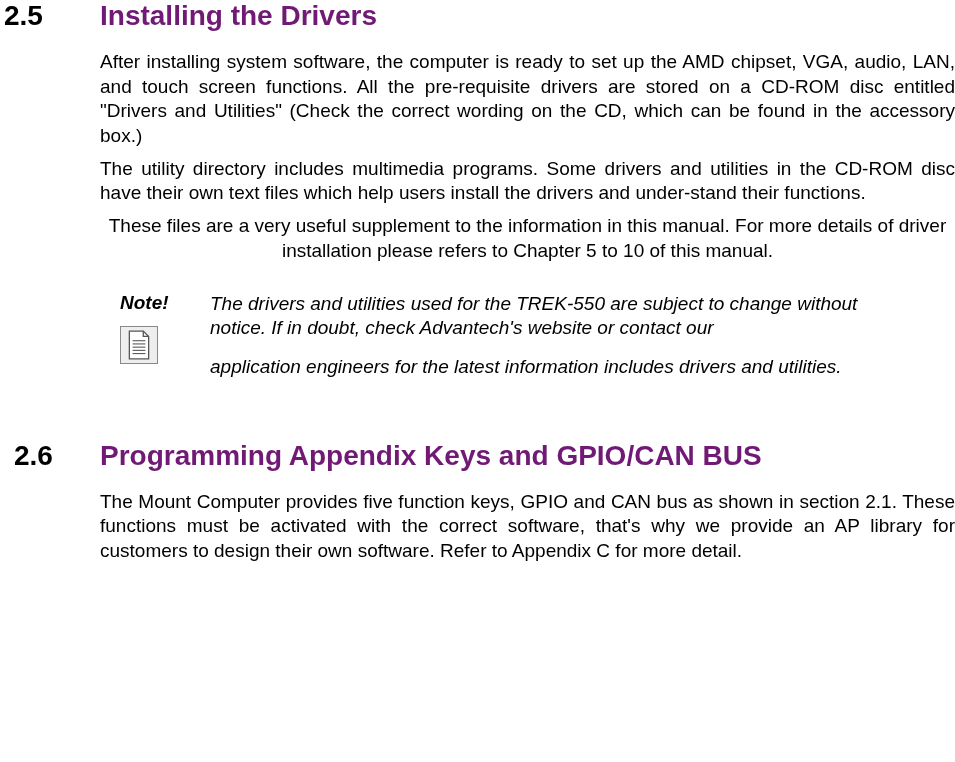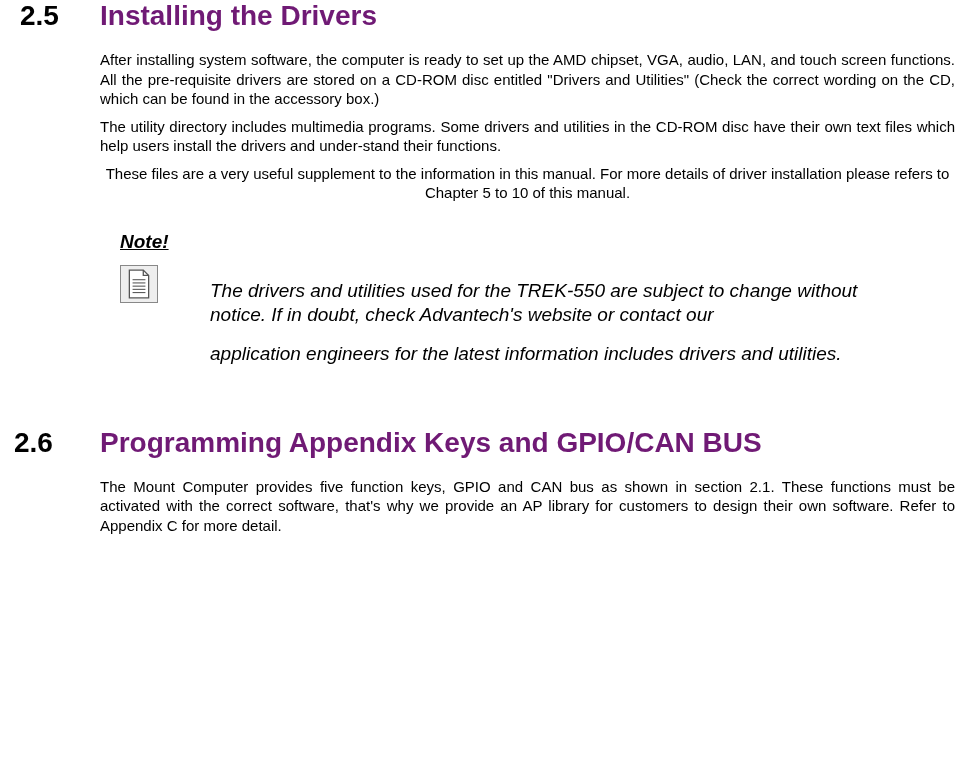--- a/index.html
+++ b/index.html
@@ -20,71 +20,69 @@
     .section-heading {
       display: flex;
       align-items: baseline;
       margin-bottom: 18px;
     }
     .section-number {
       font-size: 28px;
       font-weight: bold;
       color: #000;
       width: 100px;
-      padding-left: 20px;
+      padding-left: 4px;
     }
     .section-title {
       font-size: 28px;
       font-weight: bold;
       color: #701a75;
       flex: 1;
     }
     .body-text {
       margin-left: 100px;
       margin-right: 0;
-      font-size: 15px;
+      font-size: 19px;
       line-height: 1.3;
       text-align: justify;
       margin-bottom: 8px;
     }
     .note-block {
       display: flex;
       margin-left: 120px;
       margin-right: 40px;
       margin-top: 28px;
       font-size: 19px;
     }
     .note-left {
       width: 90px;
       flex-shrink: 0;
     }
     .note-label {
       font-weight: bold;
       font-style: italic;
-      text-decoration: underline;
     }
     .note-icon {
       margin-top: 12px;
       width: 38px;
       height: 38px;
       border: 1px solid #888;
       background: #eee;
       display: flex;
       align-items: center;
       justify-content: center;
     }
     .note-icon svg {
       width: 26px;
       height: 30px;
     }
     .note-text {
       font-style: italic;
       flex: 1;
       line-height: 1.3;
-      margin-top: 48px;
     }
     .note-text-second {
       margin-top: 14px;
       display: block;
     }
     .section-2 {
       margin-top: 60px;
     }
     .second-heading {
       align-items: flex-start;

